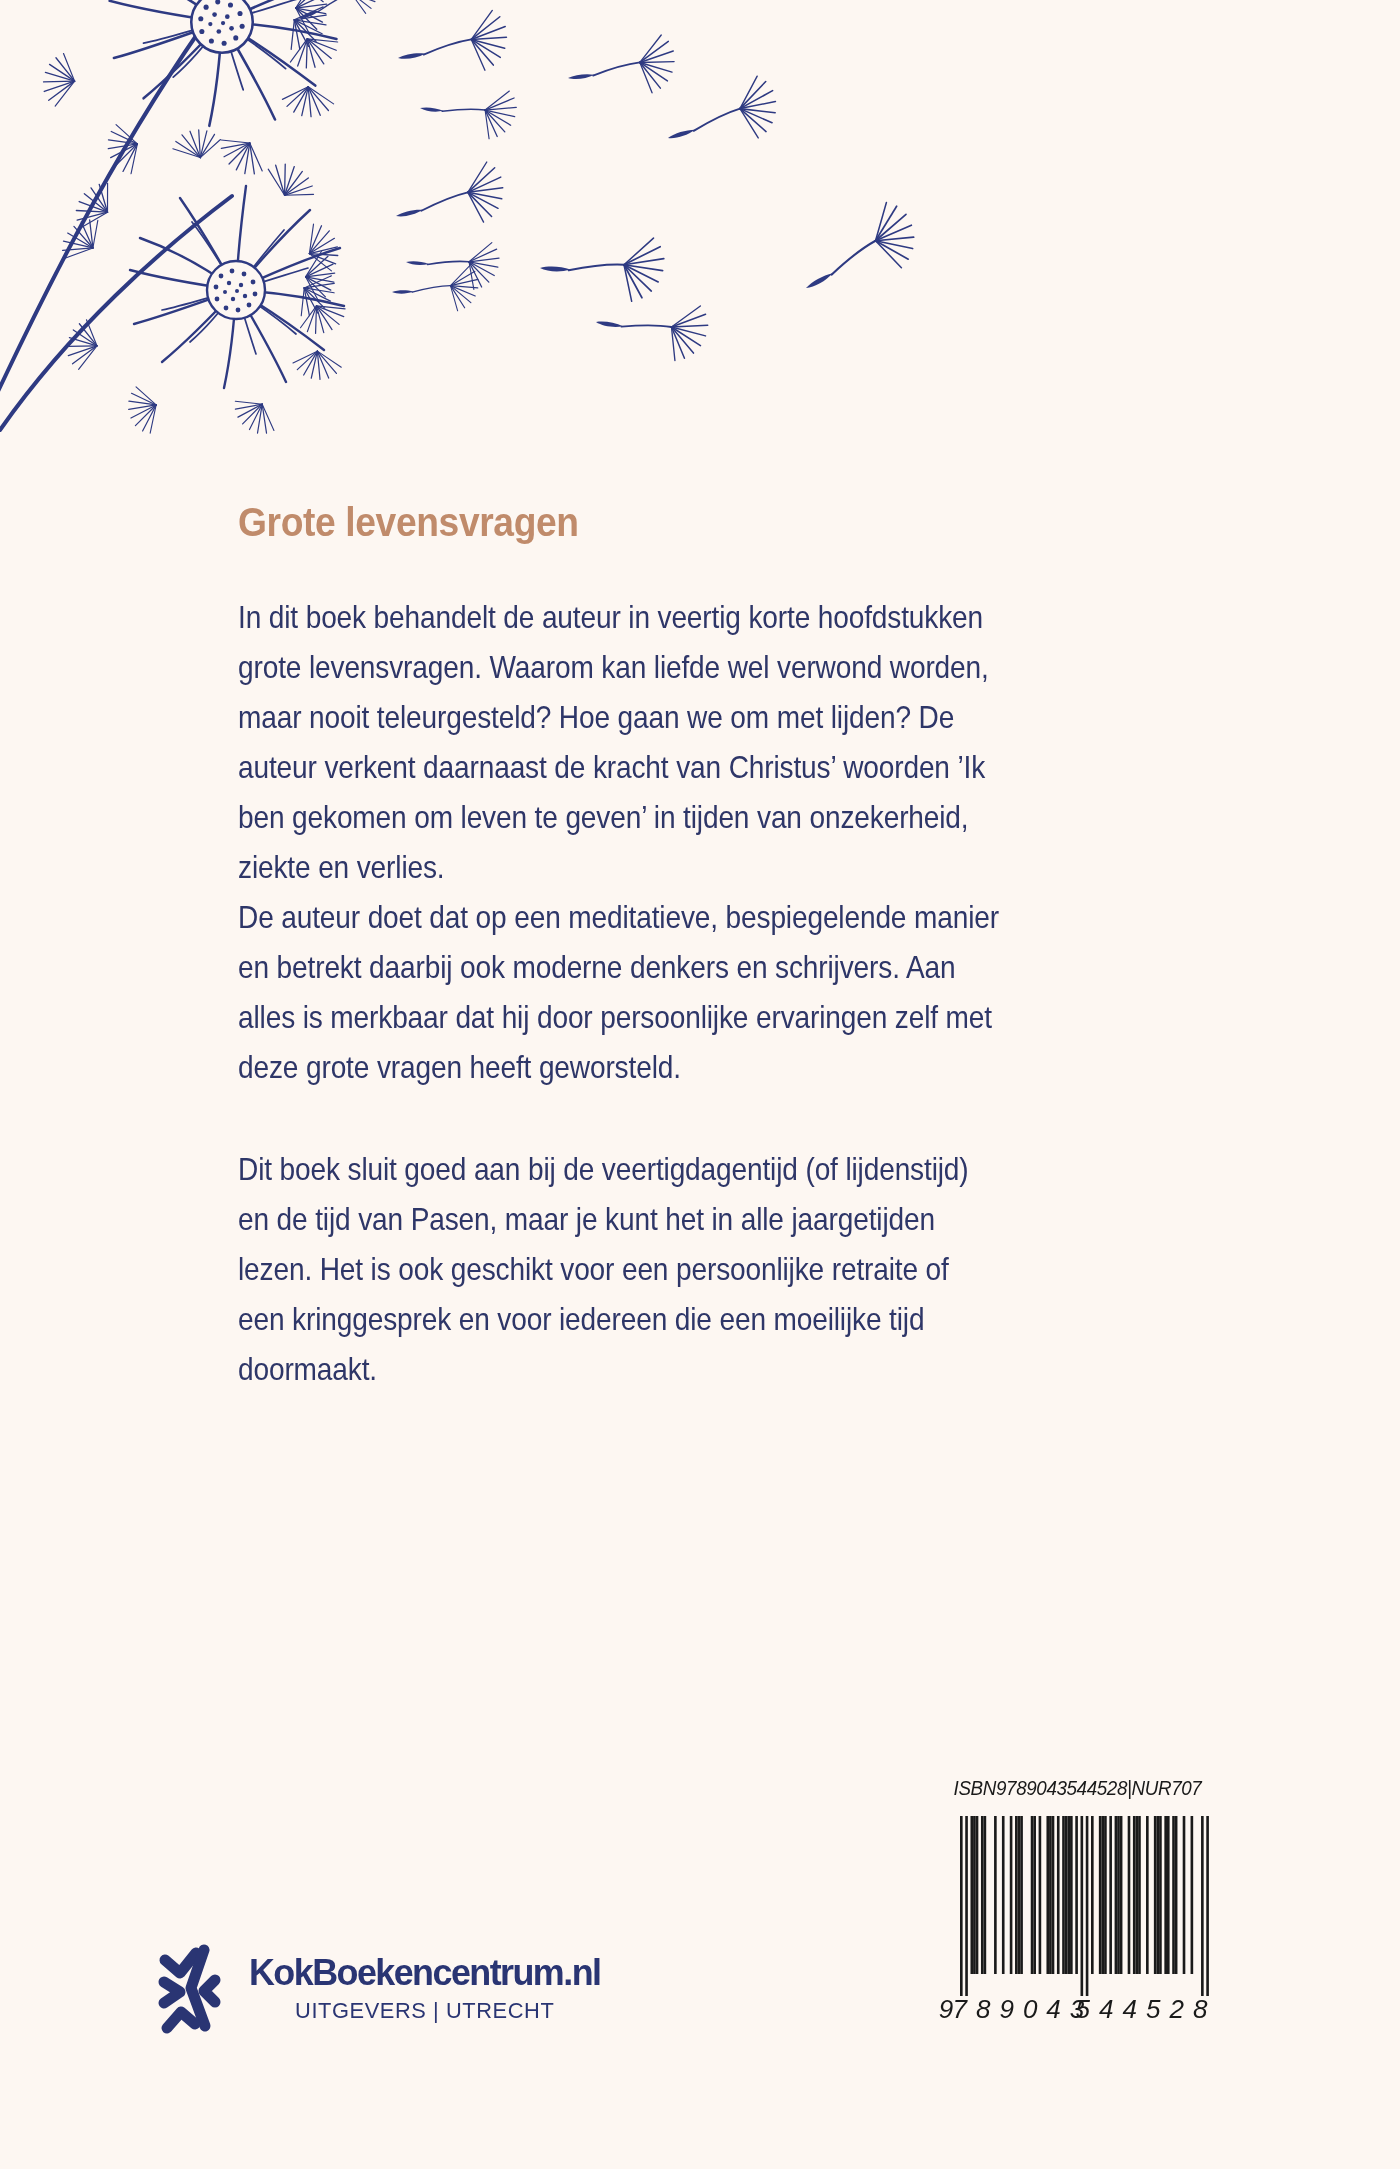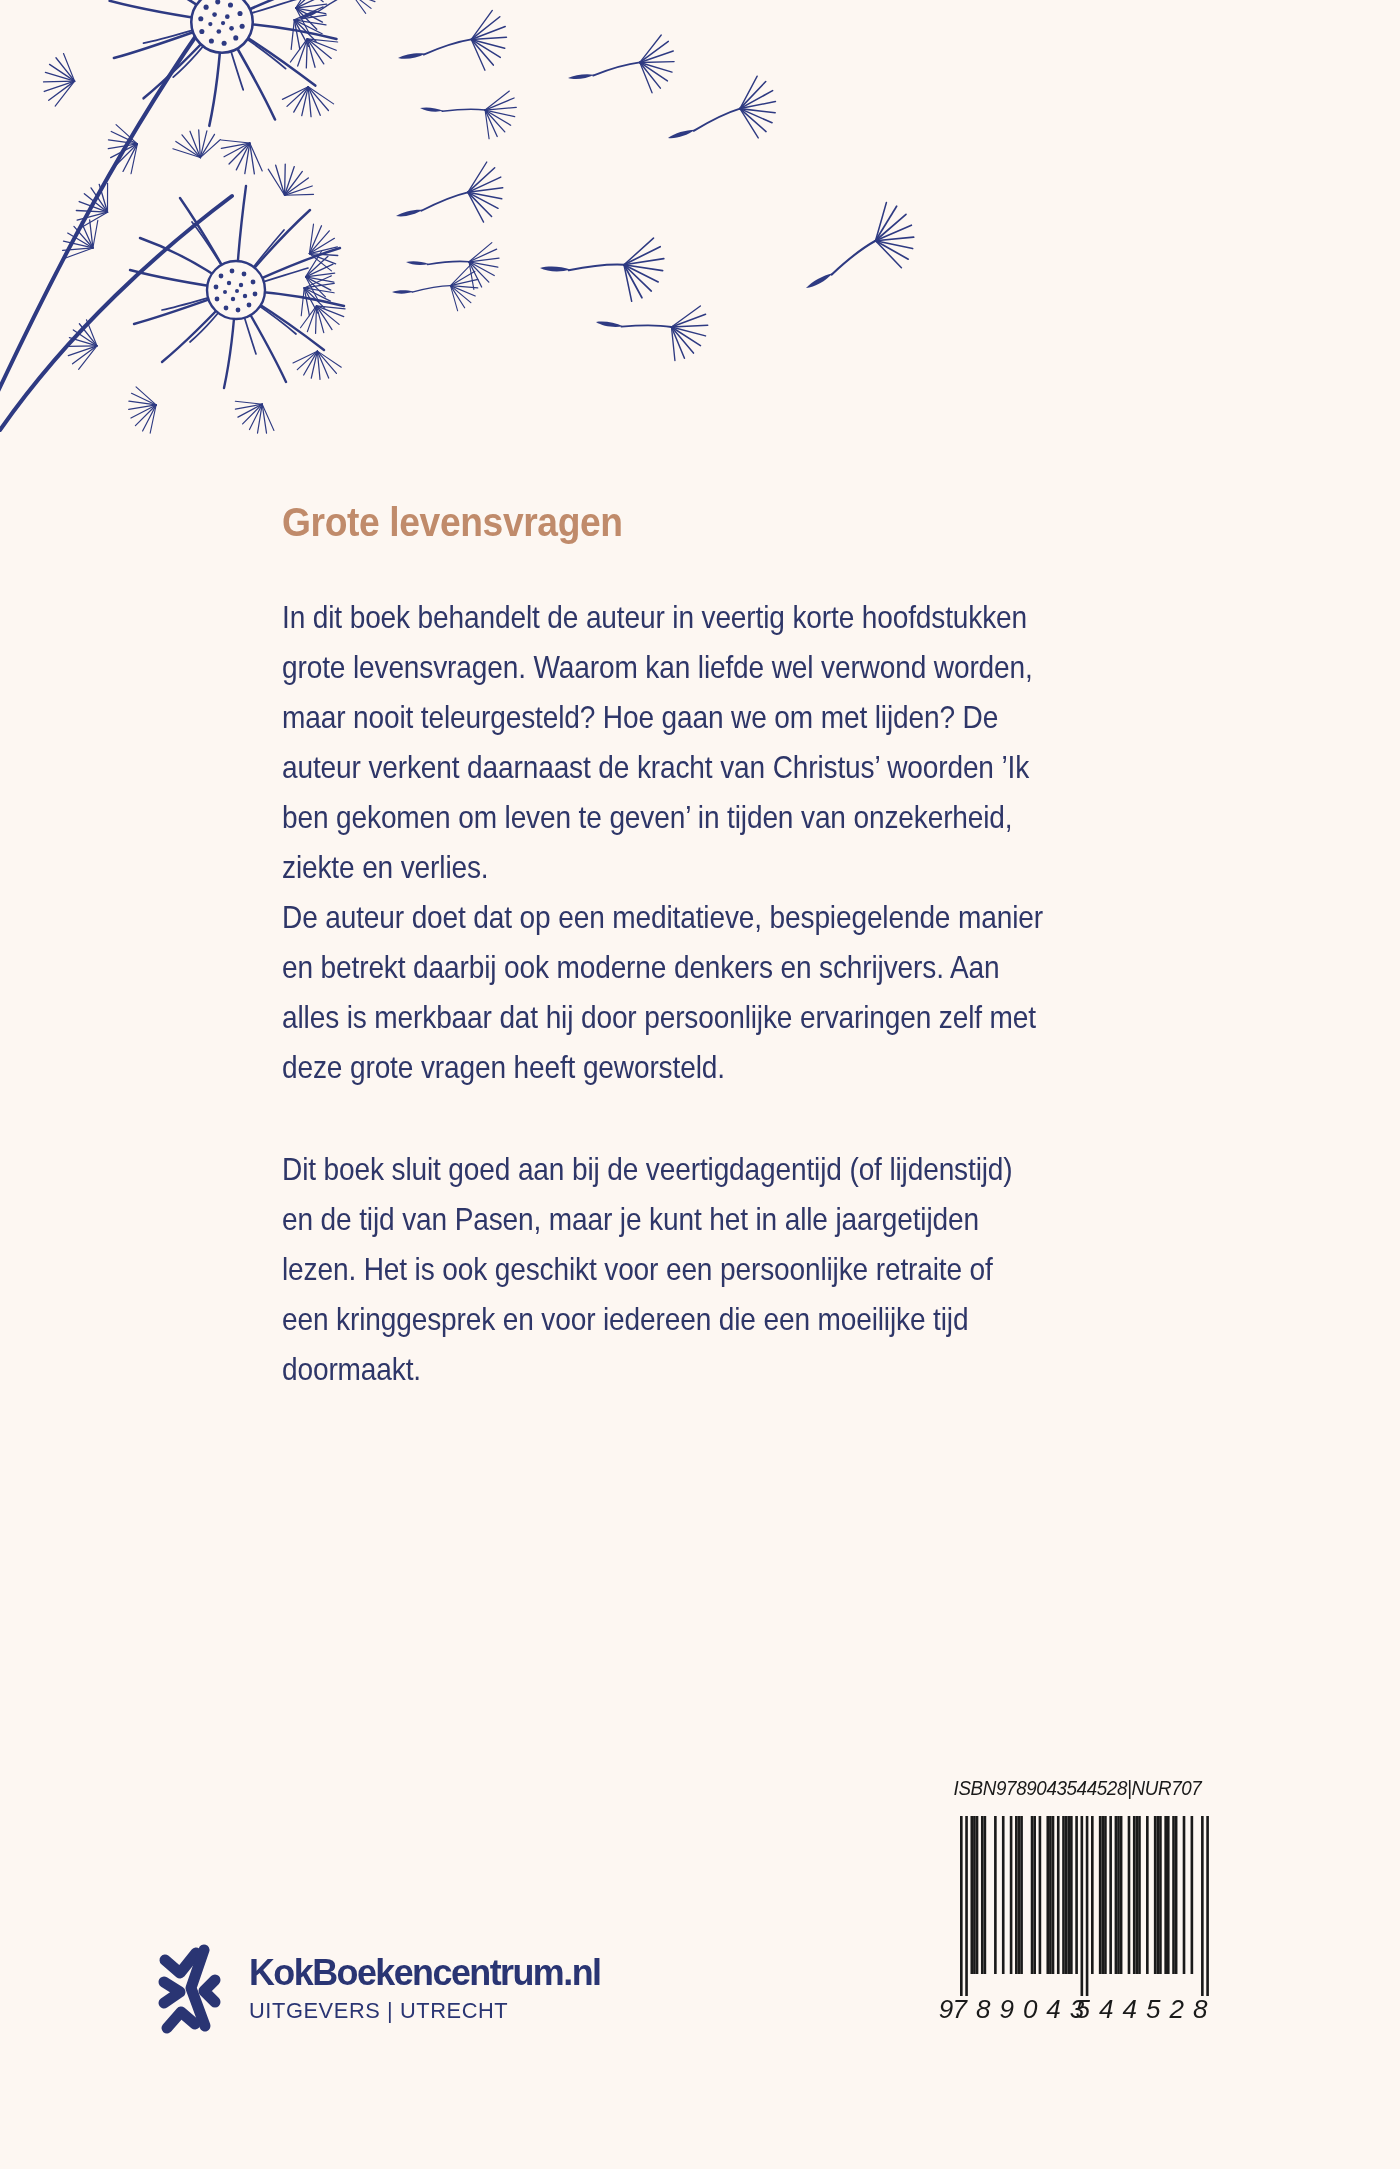--- a/index.html
+++ b/index.html
@@ -33,21 +33,20 @@
     pointer-events: none;
   }
   #dandelion-artwork svg { display: block; }
 
   
   #blurb-section {
     position: absolute;
     left: 238px;
     top: 500px;
     width: 930px;
-    margin-left: 44px;
   }
 
   #blurb-heading {
     color: #C08B6B;
     font-size: 40px;
     font-weight: bold;
     letter-spacing: -0.4px;
     line-height: 1.1;
     margin-bottom: 48px;
     transform: scaleX(0.93);
@@ -77,20 +76,21 @@
 
   #publisher-logomark {
     width: 76px;
     height: 96px;
     flex: none;
     margin-right: 18px;
   }
 
   #publisher-wordmark-group {
     padding-top: 14px;
+    text-align: center;
   }
 
   #publisher-name {
     color: #2A3573;
     font-size: 37px;
     font-weight: bold;
     letter-spacing: -1.6px;
     line-height: 1;
     transform: scaleX(0.97);
     transform-origin: left center;

